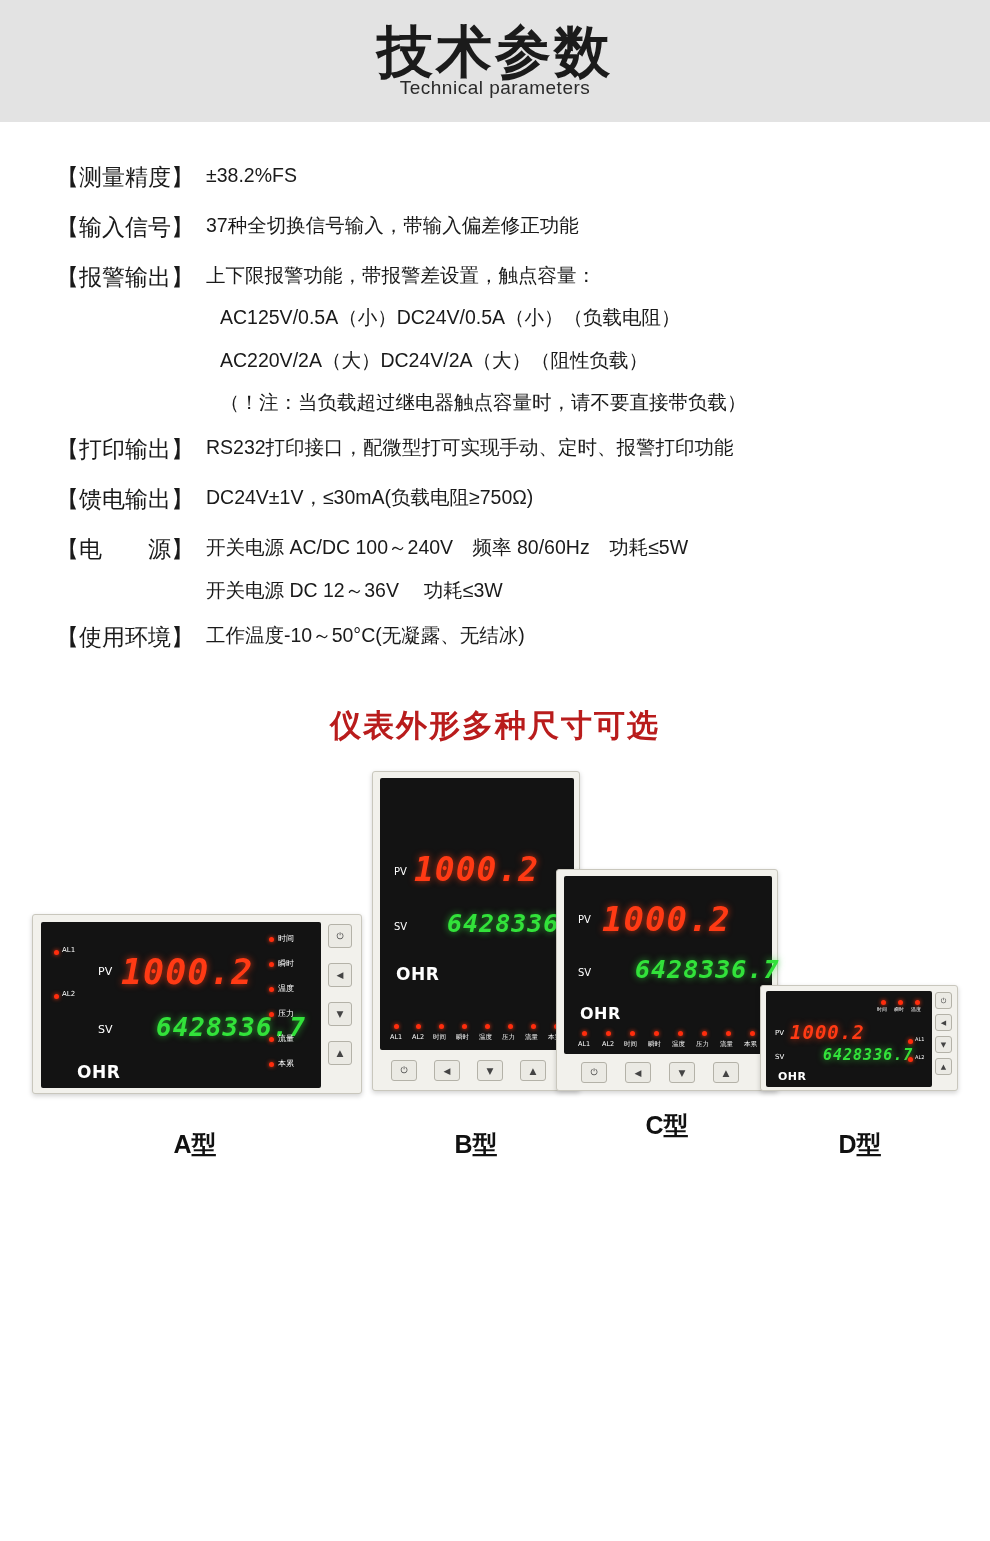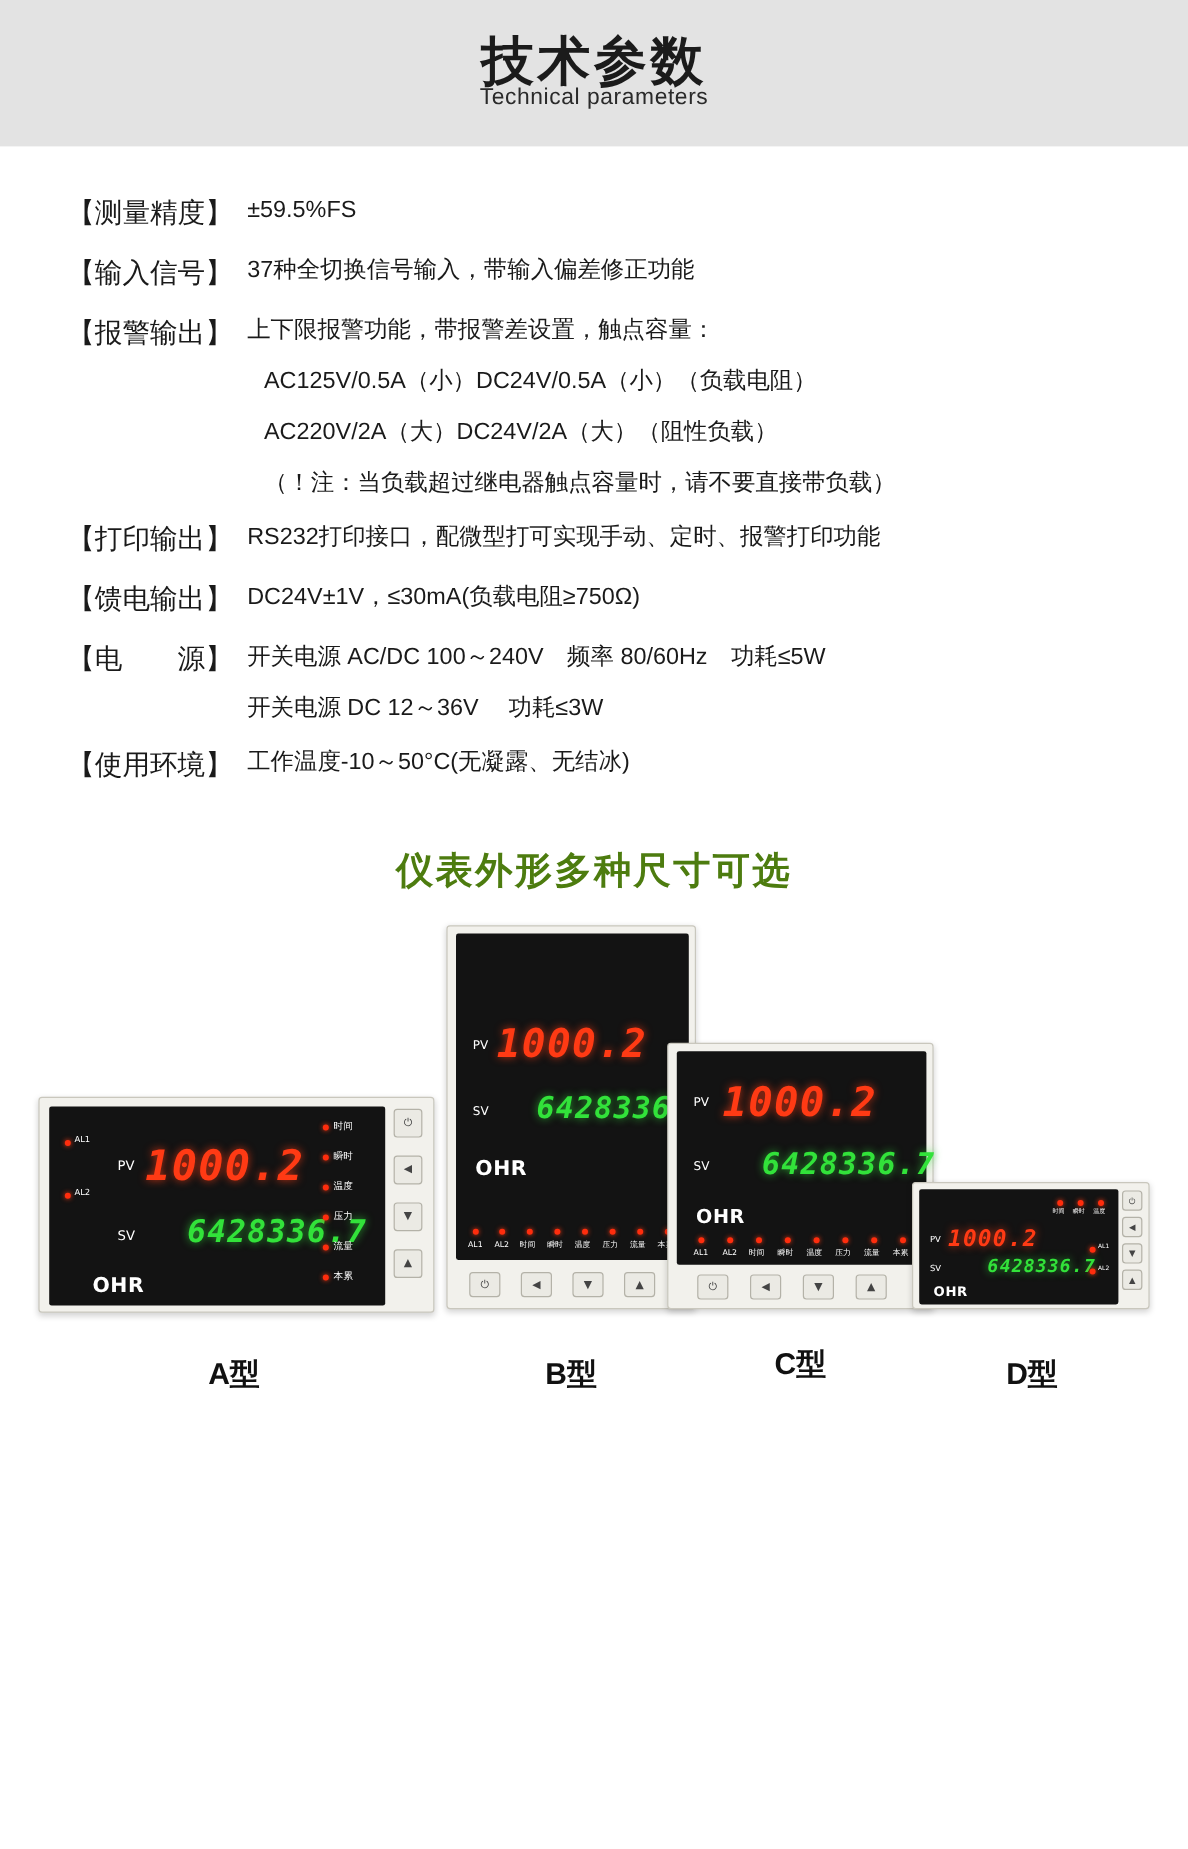--- a/index.html
+++ b/index.html
@@ -17,21 +17,21 @@
   .banner {
     width: 990px;
     height: 122px;
     background: #e3e3e3;
     display: flex;
     flex-direction: column;
     align-items: center;
     justify-content: center;
   }
   .banner-title {
-    font-size: 44px;
+    font-size: 56px;
     font-weight: bold;
     letter-spacing: 3px;
     color: #1b1b1b;
     line-height: 1.05;
   }
   .banner-sub {
     font-size: 19px;
     color: #2a2a2a;
     letter-spacing: 0.5px;
     margin-top: -4px;
@@ -67,21 +67,21 @@
   .indent-rs232 { padding-left: 216px; }
 
   
   .section-title {
     text-align: center;
     font-size: 31px;
     font-weight: bold;
     letter-spacing: 2px;
     margin-top: 52px;
     margin-bottom: 8px;
-    color: #4d7c0f;
+    color: #b91c1c;
   }
 
   
   .products {
     position: relative;
     width: 990px;
     height: 400px;
     margin-top: 24px;
   }
 
@@ -166,21 +166,21 @@
 
 <div class="banner">
   <div class="banner-title">技术参数</div>
   <div class="banner-sub">Technical parameters</div>
 </div>
 
 <div class="spec-wrap">
 
   <div class="spec-row">
     <div class="spec-label">【测量精度】</div>
-    <div class="spec-value">±59.5%FS</div>
+    <div class="spec-value">±38.2%FS</div>
   </div>
 
   <div class="spec-row">
     <div class="spec-label">【输入信号】</div>
     <div class="spec-value">37种全切换信号输入，带输入偏差修正功能</div>
   </div>
 
   <div class="spec-row">
     <div class="spec-label">【报警输出】</div>
     <div class="spec-value">
@@ -315,21 +315,21 @@
       <span class="led" style="left:162px; top:155px;"></span>
       <span class="tag" style="left:156px; top:164px; font-size:6.5px;">流量</span>
       <span class="led" style="left:186px; top:155px;"></span>
       <span class="tag" style="left:180px; top:164px; font-size:6.5px;">本累</span>
     </div>
     <div class="btn" style="left:24px; top:192px; width:26px; height:21px;">⏻</div>
     <div class="btn" style="left:68px; top:192px; width:26px; height:21px;">◀</div>
     <div class="btn" style="left:112px; top:192px; width:26px; height:21px;">▼</div>
     <div class="btn" style="left:156px; top:192px; width:26px; height:21px;">▲</div>
   </div>
-  <div class="model-label" style="left:602px; top:349px; width:130px;">C型</div>
+  <div class="model-label" style="left:602px; top:338px; width:130px;">C型</div>
 
   <div class="device" style="left:760px; top:214px; width:198px; height:106px;">
     <div class="screen" style="left:5px; top:5px; width:166px; height:96px;">
       <span class="led" style="left:115px; top:9px;"></span>
       <span class="tag" style="left:111px; top:15px; font-size:5px;">时间</span>
       <span class="led" style="left:132px; top:9px;"></span>
       <span class="tag" style="left:128px; top:15px; font-size:5px;">瞬时</span>
       <span class="led" style="left:149px; top:9px;"></span>
       <span class="tag" style="left:145px; top:15px; font-size:5px;">温度</span>
 

